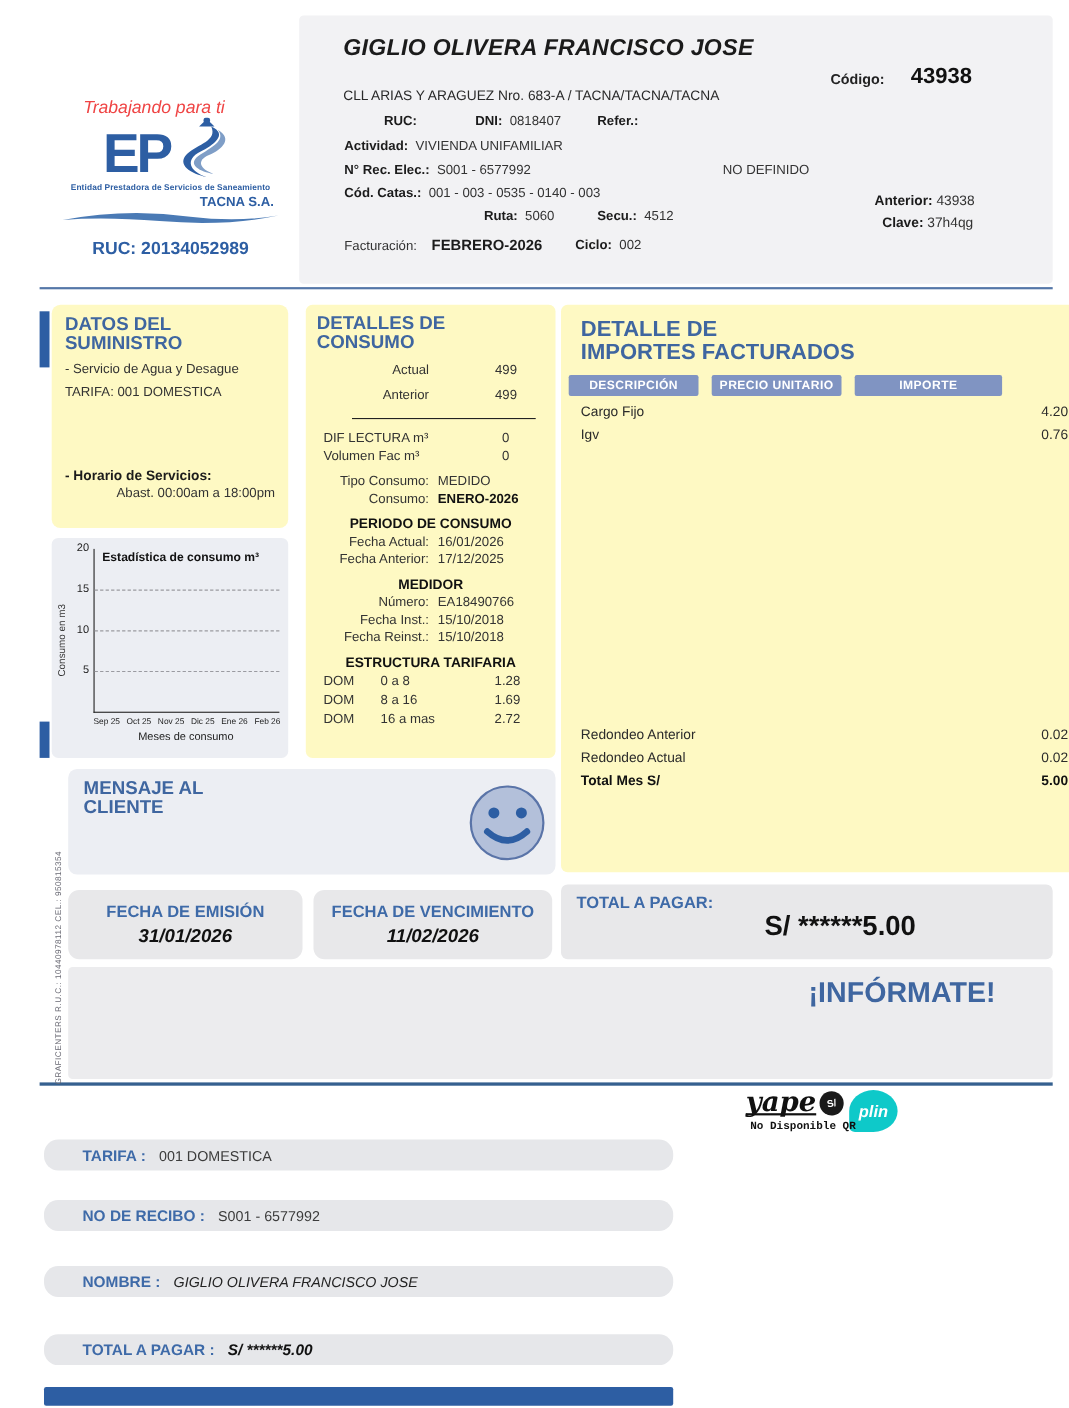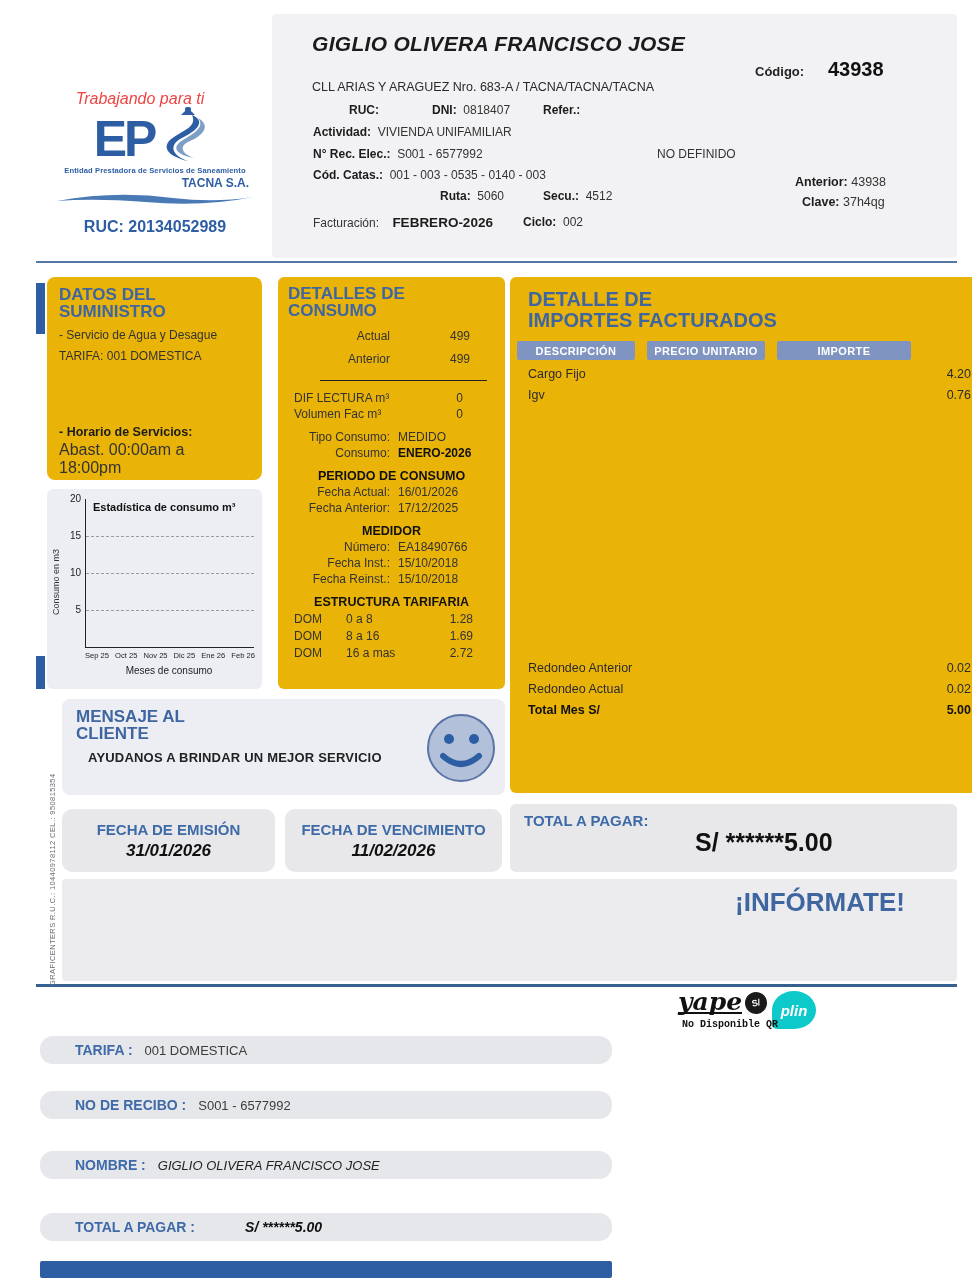--- a/index.html
+++ b/index.html
@@ -19,21 +19,21 @@
   .tagline{font-size:16px;font-style:italic;color:#ef4444;font-family:Liberation Sans, sans-serif;margin-left:-30px;}
   .brandrow{display:flex;align-items:flex-end;justify-content:center;height:58px;margin-top:-2px;}
   .brand-ep{font-size:50px;line-height:50px;font-weight:bold;color:#2d5ea3;letter-spacing:-3px;}
   .logo-sub{font-size:7.6px;font-weight:bold;color:#2d5ea3;margin-top:2px;letter-spacing:.1px;}
   .logo-co{font-size:12px;font-weight:bold;color:#2d5ea3;text-align:right;padding-right:14px;margin-top:1px;}
   .logo-ruc{font-size:16px;font-weight:bold;color:#2d5ea3;margin-top:10px;}
   .divider1{left:36px;top:261px;width:921px;height:2px;background:#5577a8;}
   .divider2{left:36px;top:984px;width:921px;height:3px;background:#35608f;}
 
   
-  .card{background:#eab308;border-radius:8px;}
+  .card{background:#fef9c3;border-radius:8px;}
   .blue-bar{background:#2d5ea3;width:9px;}
   .sec-title{font-weight:bold;color:#3f66a0;font-size:17px;line-height:1.02;}
 
   .datos-card{left:47px;top:277px;width:215px;height:203px;padding:0;box-sizing:border-box;}
   .datos-inner{padding:9px 12px;}
   .datos-line{font-size:12px;color:#333;margin-top:7px;}
 
   
   .chart-card{left:47px;top:489px;width:215px;height:200px;background:#eceef3;border-radius:6px;}
   .plot{position:absolute;left:38px;top:10px;width:168px;height:148px;
@@ -183,21 +183,21 @@
   <div class="abs blue-bar" style="left:36px;top:283px;height:51px;"></div>
   <div class="abs card datos-card">
     <div class="datos-inner">
       <div class="sec-title">
         <div>DATOS DEL</div>
           <div>SUMINISTRO</div>
       </div>
       <div class="datos-line">- Servicio de Agua y Desague</div>
       <div class="datos-line">TARIFA: 001 DOMESTICA</div>
       <div class="datos-line" style="margin-top:62px;font-weight:bold;font-size:12.5px;color:#1c1c1c;">- Horario de Servicios:</div>
-      <div class="datos-line" style="margin-top:2px;font-size:16px;">Abast. 00:00am a 18:00pm</div>
+      <div class="datos-line" style="margin-top:2px;font-size:12px;text-align:right;">Abast. 00:00am a 18:00pm</div>
     </div>
   </div>
 
   <div class="abs chart-card">
     <div class="ylab">Consumo en m3</div>
     <div class="yaxis">
         <div class="ytick" style="top: 75%;">5</div>
         <div class="ytick" style="top: 50%;">10</div>
         <div class="ytick" style="top: 25%;">15</div>
         <div class="ytick" style="top: 0%;">20</div>
@@ -322,21 +322,20 @@
           <span>5.00</span>
       </div>
     </div>
   </div>
 
   <div class="abs msg-card">
     <div class="sec-title msg-title">
       <div>MENSAJE AL</div>
         <div>CLIENTE</div>
     </div>
-    <div class="msg-text">AYUDANOS A BRINDAR UN MEJOR SERVICIO</div>
     <svg style="position:absolute;right:8px;top:13px;" width="72" height="72" viewBox="0 0 72 72">
       <circle cx="36" cy="36" r="33" fill="#b3c0da" stroke="#5a74a8" stroke-width="2"></circle>
       <circle cx="24" cy="27" r="5" fill="#2d5ea3"></circle>
       <circle cx="49" cy="27" r="5" fill="#2d5ea3"></circle>
       <path d="M18 44 Q 36 60 54 44" fill="none" stroke="#2d5ea3" stroke-width="6" stroke-linecap="round"></path>
     </svg>
   </div>
 
   <div class="abs date-card fe-card">
     <div class="date-label">FECHA DE EMISIÓN</div>
@@ -373,19 +372,19 @@
       <span class="pv">001 DOMESTICA</span>
   </div>
   <div class="abs pill" style="top:1091px;">
     <span class="pl">NO DE RECIBO :</span>
       <span class="pv">S001 - 6577992</span>
   </div>
   <div class="abs pill" style="top:1151px;">
     <span class="pl">NOMBRE :</span>
       <span class="pv it">GIGLIO OLIVERA FRANCISCO JOSE</span>
   </div>
-  <div class="abs pill" style="top:1213px;gap:38px;">
+  <div class="abs pill" style="top:1213px;">
     <span class="pl">TOTAL A PAGAR :</span>
       <span class="pv bi">S/ ******5.00</span>
   </div>
   <div class="abs bottom-bar"></div>
 
 </div>
 
 </body></html>

